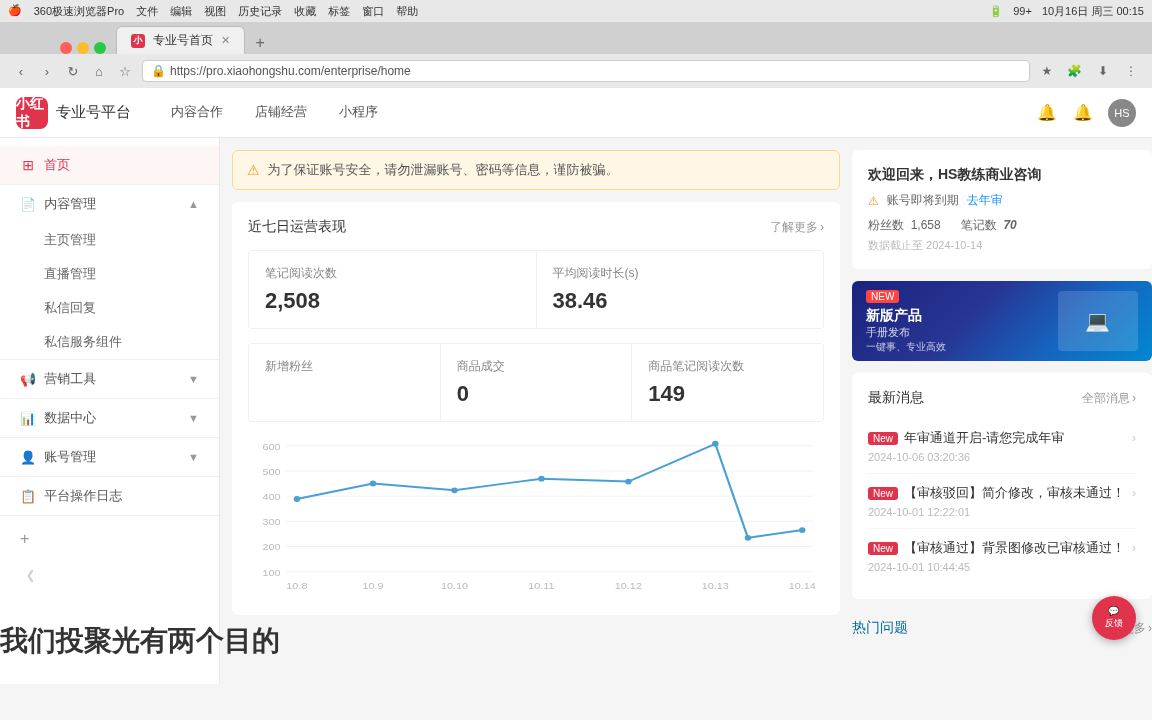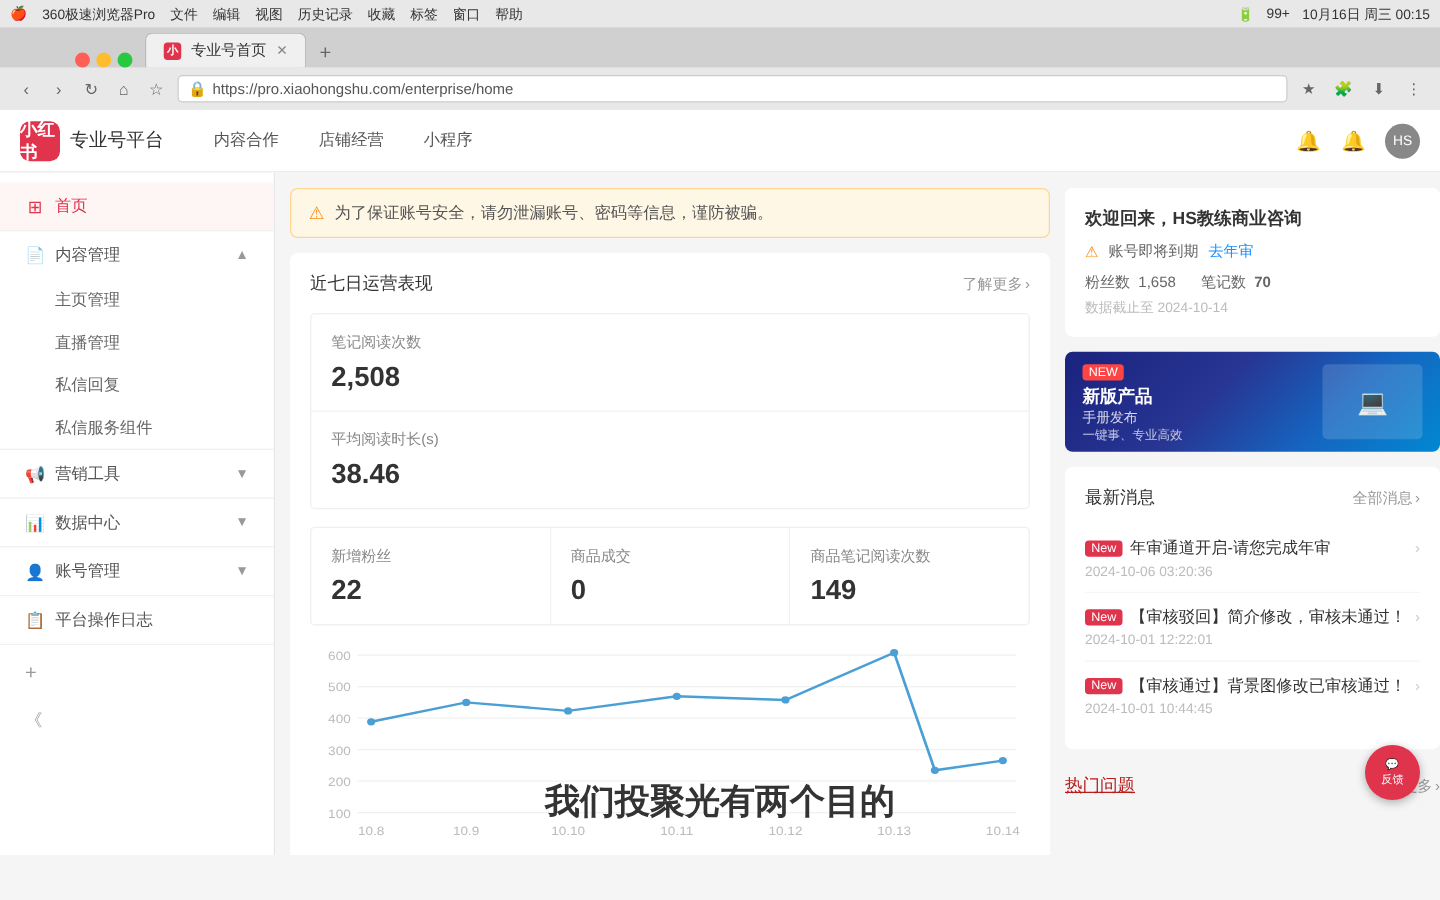--- a/index.html
+++ b/index.html
@@ -66,21 +66,21 @@
 
     
     .alert-banner { background: #fff7e6; border: 1px solid #ffd591; border-radius: 6px; padding: 10px 14px; margin: 12px 0; display: flex; align-items: center; gap: 8px; font-size: 13px; color: #555; }
     .alert-icon { color: #fa8c16; font-size: 14px; }
 
     
     .stats-section { background: white; border-radius: 6px; padding: 16px; margin-bottom: 12px; }
     .stats-header { display: flex; align-items: center; justify-content: space-between; margin-bottom: 14px; }
     .stats-title { font-size: 14px; font-weight: 500; color: #333; }
     .stats-link { font-size: 12px; color: #999; display: flex; align-items: center; gap: 2px; cursor: pointer; }
-    .stats-grid { display: grid; grid-template-columns: 1fr; gap: 1px; background: #f0f0f0; border: 1px solid #f0f0f0; border-radius: 4px; overflow: hidden; margin-bottom: 14px; }
+    .stats-grid { display: grid; grid-template-columns: 1fr 1fr; gap: 1px; background: #f0f0f0; border: 1px solid #f0f0f0; border-radius: 4px; overflow: hidden; margin-bottom: 14px; }
     .stat-card { background: white; padding: 14px 16px; }
     .stat-label { font-size: 12px; color: #888; margin-bottom: 6px; }
     .stat-value { font-size: 22px; font-weight: 600; color: #333; }
     .stats-grid-2 { display: grid; grid-template-columns: 1fr 1fr 1fr; gap: 1px; background: #f0f0f0; border: 1px solid #f0f0f0; border-radius: 4px; overflow: hidden; margin-bottom: 14px; }
 
     
     .chart-area { padding: 0; }
     svg.line-chart { width: 100%; height: 160px; }
 
     
@@ -104,29 +104,29 @@
     .news-all { font-size: 12px; color: #999; cursor: pointer; display: flex; align-items: center; gap: 2px; }
     .news-item { padding: 10px 0; border-bottom: 1px solid #f5f5f5; cursor: pointer; }
     .news-item:last-child { border-bottom: none; }
     .news-item-header { display: flex; align-items: center; gap: 6px; margin-bottom: 4px; }
     .new-badge { background: #e0334c; color: white; font-size: 10px; padding: 1px 5px; border-radius: 3px; flex-shrink: 0; }
     .news-item-title { font-size: 13px; color: #333; flex: 1; }
     .news-arrow { color: #ccc; font-size: 12px; }
     .news-item-date { font-size: 11px; color: #bbb; }
 
     
-    .subtitle-overlay { position: fixed; bottom: 60px; left: 0; right: 0; text-align: center; font-size: 28px; font-weight: bold; color: #333; pointer-events: none; z-index: 9999; }
+    .subtitle-overlay { position: fixed; bottom: 60px; left: 0; right: 0; font-size: 28px; font-weight: bold; color: #333; pointer-events: none; z-index: 9999; }
 
     
     .feedback-btn { position: fixed; right: 16px; bottom: 80px; width: 44px; height: 44px; background: #e0334c; border-radius: 50%; display: flex; align-items: center; justify-content: center; color: white; font-size: 18px; cursor: pointer; box-shadow: 0 2px 8px rgba(0,0,0,0.3); flex-direction: column; gap: 1px; }
     .feedback-btn span { font-size: 9px; }
 
     
     .hot-questions-header { display: flex; align-items: center; justify-content: space-between; padding: 8px 0 4px 0; }
-    .hot-title { font-size: 14px; font-weight: 500; color: #b91c1c; text-decoration: underline; }
+    .hot-title { font-size: 14px; font-weight: 500; color: #0369a1; }
   </style>
 </head>
 <body>
 
 <div class="mac-bar">
   <div class="mac-bar-left">
     <span>🍎</span>
     <span>360极速浏览器Pro</span>
     <span>文件</span>
     <span>编辑</span>
@@ -290,21 +290,20 @@
             </div>
             <div class="stat-card">
               <div class="stat-label">平均阅读时长(s)</div>
               <div class="stat-value">38.46</div>
             </div>
           </div>
 
           <div class="stats-grid-2">
             <div class="stat-card">
               <div class="stat-label">新增粉丝</div>
-              <div class="stat-value">22</div>
             </div>
             <div class="stat-card">
               <div class="stat-label">商品成交</div>
               <div class="stat-value">0</div>
             </div>
             <div class="stat-card">
               <div class="stat-label">商品笔记阅读次数</div>
               <div class="stat-value">149</div>
             </div>
           </div>
@@ -362,21 +361,21 @@
             <span>账号即将到期</span>
             <span class="status-link">去年审</span>
           </div>
           <div class="account-stats">
             <div>
               <span>粉丝数</span>
               &nbsp;<span style="font-weight:400;">1,658</span>
             </div>
             <div>
               <span>笔记数</span>
-              &nbsp;<span style="font-weight:600;">70</span>
+              &nbsp;<span style="font-weight:600;font-style:italic;">70</span>
             </div>
           </div>
           <div class="data-date">数据截止至 2024-10-14</div>
         </div>
 
         <div class="promo-banner">
           <div class="promo-text">
             <div class="promo-tag">NEW</div>
             <div class="promo-title">新版产品</div>
             <div class="promo-subtitle">手册发布</div>

